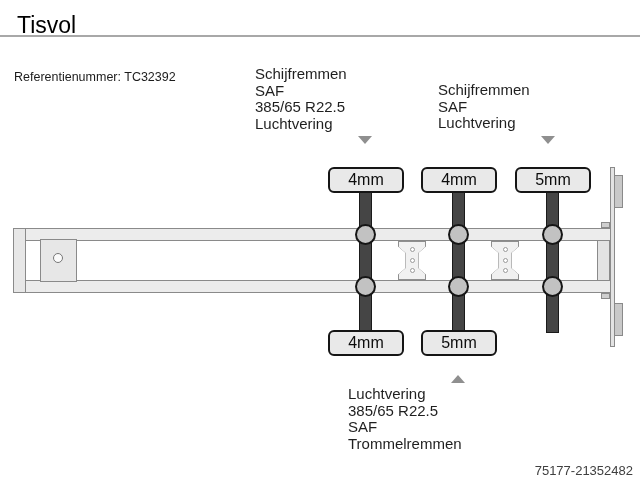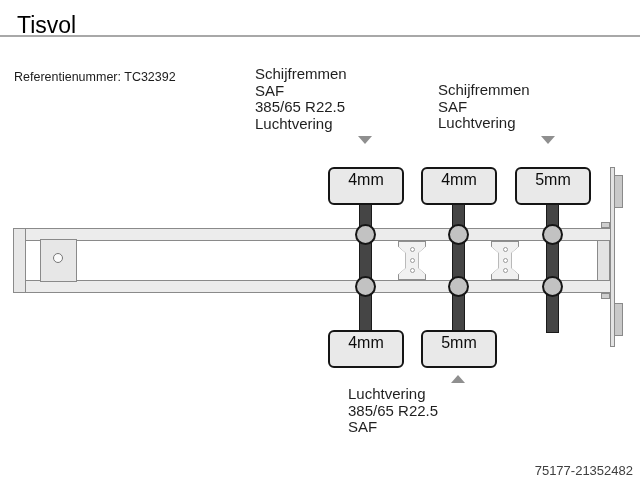--- a/index.html
+++ b/index.html
@@ -47,21 +47,21 @@
   .rear-mid{position:absolute;left:597px;top:240px;width:13px;height:41px;background:#e3e3e3;border:1px solid #8a8a8a;box-sizing:border-box;}
   .rear-bracket{position:absolute;left:601px;width:9px;height:6px;background:#cfcfcf;border:1px solid #8a8a8a;box-sizing:border-box;}
   .rb-top{top:222px;} .rb-bottom{top:293px;}
 
   
   .axle{position:absolute;top:189px;width:13px;height:144px;background:#454545;border:1px solid #1a1a1a;box-sizing:border-box;}
   .ax-1{left:359px;} .ax-2{left:452px;} .ax-3{left:546px;}
   .hub{position:absolute;width:21px;height:21px;border-radius:50%;background:#c2c2c2;border:2px solid #161616;box-sizing:border-box;}
   .hub-t{top:224px;} .hub-b{top:276px;}
   .hx-1{left:355px;} .hx-2{left:448px;} .hx-3{left:542px;}
-  .mmbox{position:absolute;width:76px;height:38px;background:#e9e9e9;border:2px solid #151515;border-radius:6px;
+  .mmbox{position:absolute;width:76px;height:26px;background:#e9e9e9;border:2px solid #151515;border-radius:6px;
     box-sizing:border-box;text-align:center;font-size:16px;line-height:22px;color:#0d0d0d;}
   .row-top{top:167px;} .row-bottom{top:330px;}
   .bx-1{left:328px;} .bx-2{left:421px;} .bx-3{left:515px;}
 
   .watermark{position:absolute;right:7px;top:463px;font-size:13px;color:#404040;}
 </style>
 </head>
 <body>
 
 <div class="stage">
@@ -128,16 +128,17 @@
   <div class="mmbox row-top bx-2">4mm</div>
   <div class="mmbox row-top bx-3">5mm</div>
   <div class="mmbox row-bottom bx-1">4mm</div>
   <div class="mmbox row-bottom bx-2">5mm</div>
 
   <div class="tri tri-up tri-bot"></div>
   <div class="ann ann-bottom">
     <div>Luchtvering</div>
     <div>385/65 R22.5</div>
     <div>SAF</div>
+    <div>Trommelremmen</div>
   </div>
 
   <div class="watermark">75177-21352482</div>
 </div>
 
 </body></html>

